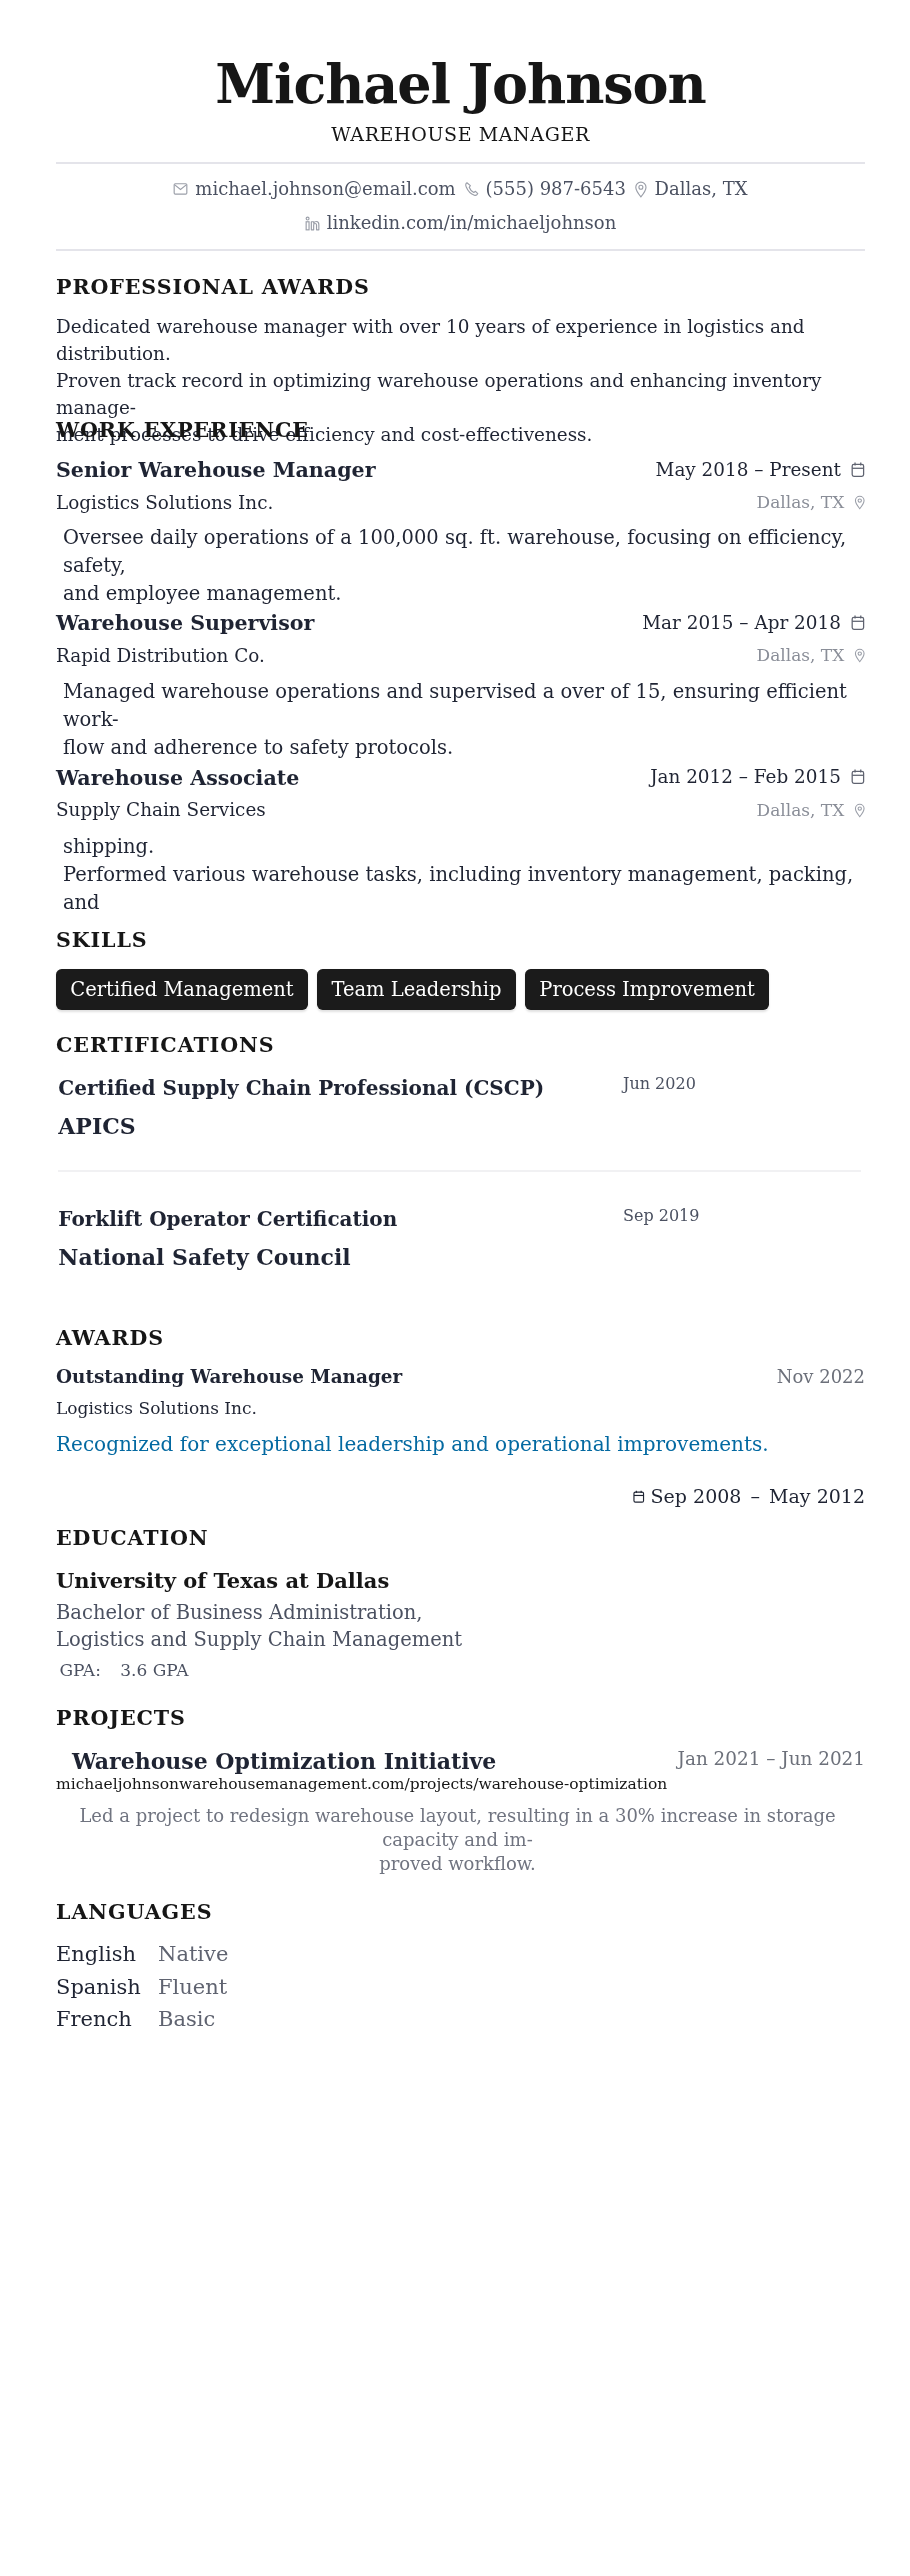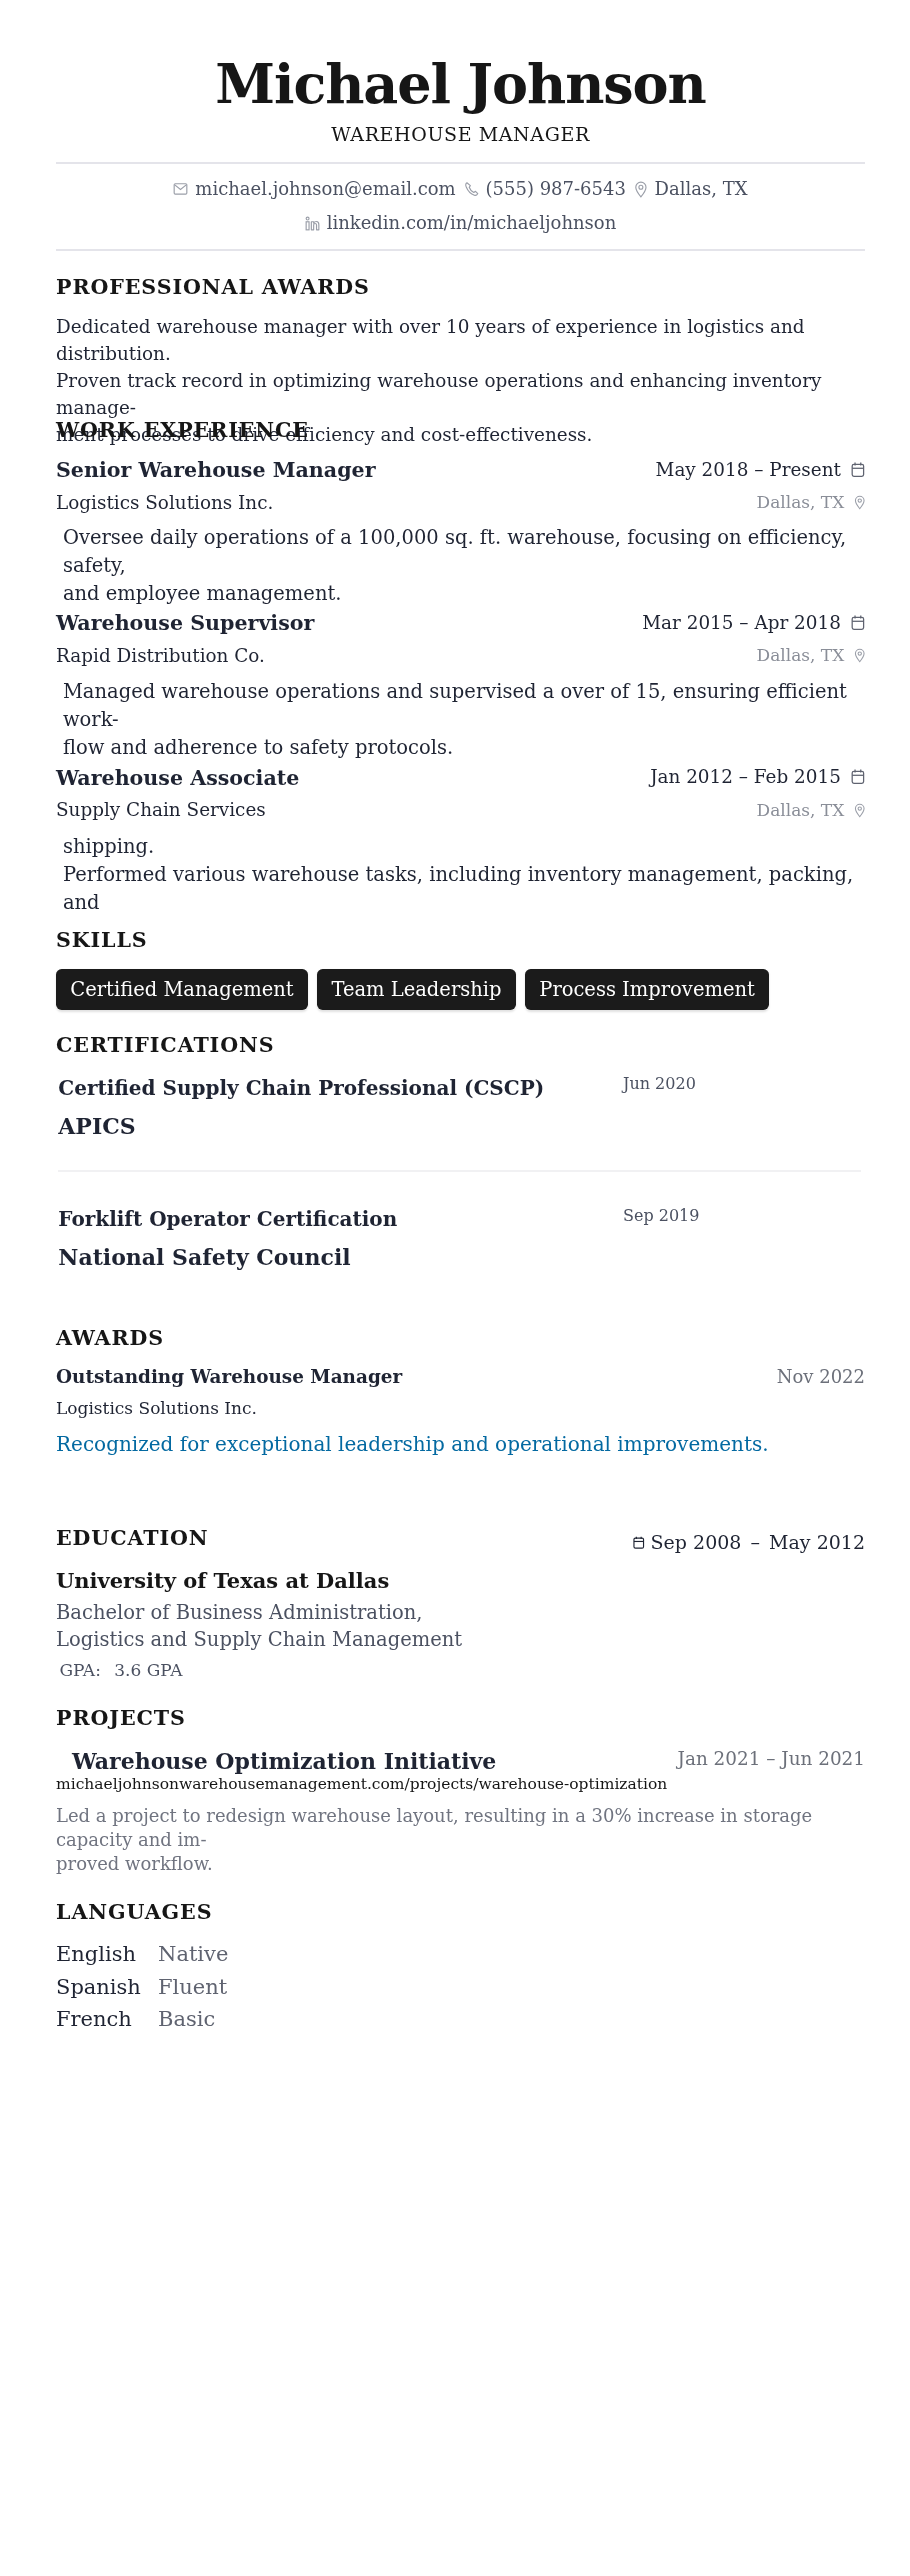--- a/index.html
+++ b/index.html
@@ -39,21 +39,21 @@
   .aw-desc { font-size: 20px; color: #0369a1; line-height: 1; left: 0; }
 
   .edu-school { font-size: 21px; font-weight: bold; color: #161616; line-height: 1; left: 0; }
   .edu-date { font-size: 19px; color: #1f2433; line-height: 1; right: 0; display: flex; align-items: center; gap: 5.7px; }
   .edu-deg { font-size: 19.5px; color: #4b5161; line-height: 27px; left: 0; width: 459px; }
   .edu-gpa { font-size: 17px; color: #4b5161; line-height: 1; left: 3.4px; }
 
   .pj-title { font-size: 22px; font-weight: bold; color: #1f2433; line-height: 1; left: 16px; }
   .pj-date { font-size: 18.4px; color: #6c707a; line-height: 1; right: 0; }
   .pj-url { font-size: 15.5px; color: #161616; line-height: 1; left: 0; }
-  .pj-desc { font-size: 18px; color: #707480; line-height: 24px; left: 0; width: 803px; }
+  .pj-desc { font-size: 18px; color: #707480; line-height: 24px; left: 0; width: 803px; text-align: center; }
 
   .lang-row { left: 0; display: flex; font-size: 21px; line-height: 1; }
   .lang-name { width: 102px; color: #1f2433; }
   .lang-lvl { color: #5f6370; }
 </style>
 </head>
 <body>
 
 <div class="page">
 
@@ -224,40 +224,40 @@
   <div>
     <div class="abs aw-title" style="top:1368px;">Outstanding Warehouse Manager</div>
     <div class="abs aw-date" style="top:1368px;">Nov 2022</div>
     <div class="abs aw-org" style="top:1400px;">Logistics Solutions Inc.</div>
     <div class="abs aw-desc" style="top:1434px;">Recognized for exceptional leadership and operational improvements.</div>
   </div>
 
   <div class="abs sec" style="top:1528px;">EDUCATION</div>
   <div>
     <div class="abs edu-school" style="top:1570px;">University of Texas at Dallas</div>
-    <div class="abs edu-date" style="top:1533px;padding-left:48px;">
+    <div class="abs edu-date" style="top:1487px;padding-left:48px;">
       <span class="ic">
           <svg width="11.5" height="13.8" viewBox="0 0 24 28">
             <rect x="2" y="4" width="20" height="21" rx="3" fill="none" stroke="#1f2433" stroke-width="2.4"></rect>
             <line x1="2" y1="11" x2="22" y2="11" stroke="#1f2433" stroke-width="2.4"></line>
             <line x1="7" y1="1" x2="7" y2="6" stroke="#1f2433" stroke-width="2.4"></line>
             <line x1="17" y1="1" x2="17" y2="6" stroke="#1f2433" stroke-width="2.4"></line>
           </svg>
         </span>
       <span>Sep 2008</span>
       <span style="margin:0 3.4px;">–</span>
       <span>May 2012</span>
     </div>
     <div class="abs edu-deg" style="top:1599px;">
       <div>Bachelor of Business Administration,</div>
       <div>Logistics and Supply Chain Management</div>
     </div>
     <div class="abs edu-gpa" style="top:1662px;">
       <span>GPA:</span>
-      <span style="margin-left:8px;text-align:center;">3.6 GPA</span>
+      <span style="margin-left:14px;text-align:center;">3.6 GPA</span>
     </div>
   </div>
 
   <div class="abs sec" style="top:1708px;">PROJECTS</div>
   <div>
     <div class="abs pj-title" style="top:1750px;">Warehouse Optimization Initiative</div>
     <div class="abs pj-date" style="top:1750px;">Jan 2021 – Jun 2021</div>
     <div class="abs pj-url" style="top:1777px;">michaeljohnsonwarehousemanagement.com/projects/warehouse-optimization</div>
     <div class="abs pj-desc" style="top:1804px;">
       <div>Led a project to redesign warehouse layout, resulting in a 30% increase in storage capacity and im-</div>

